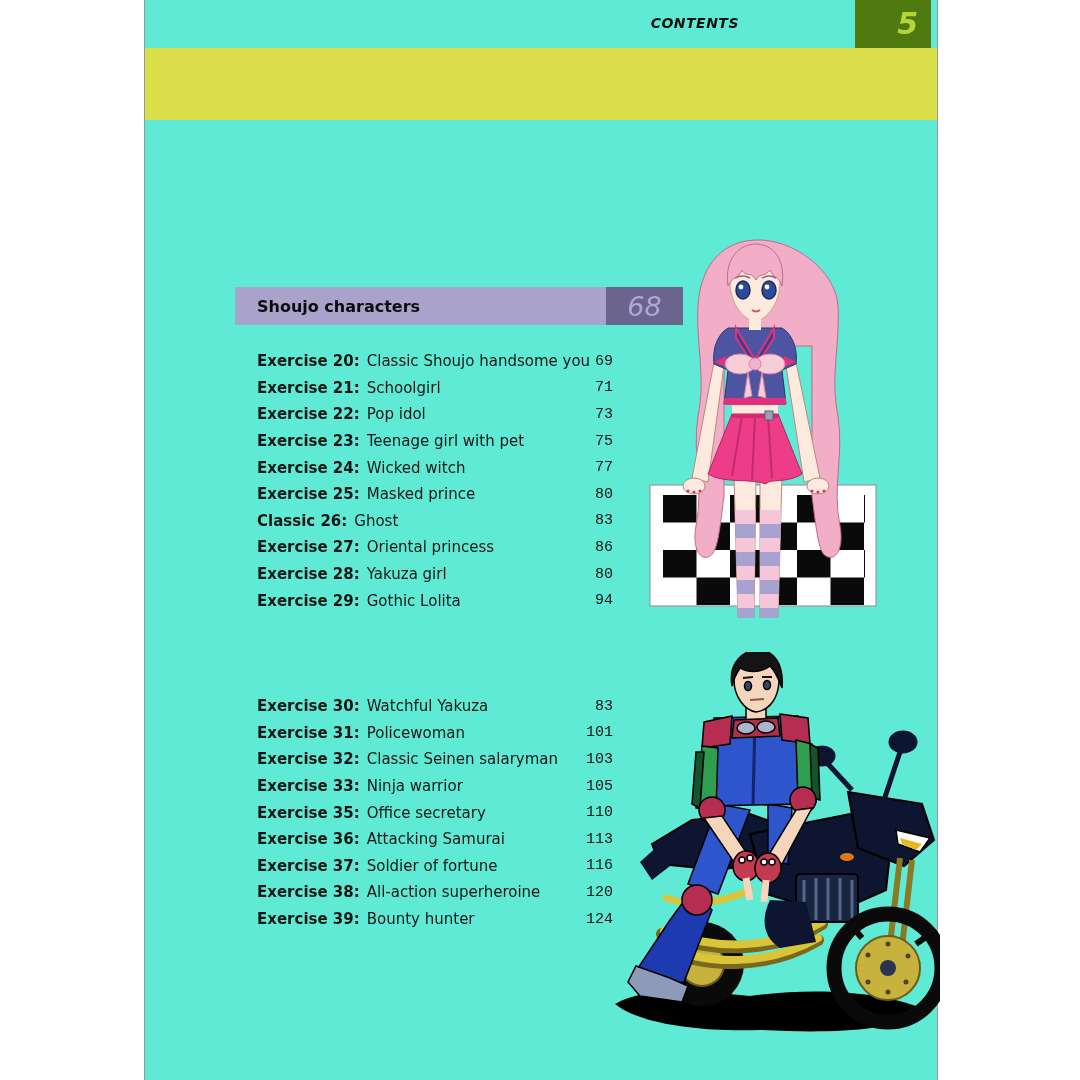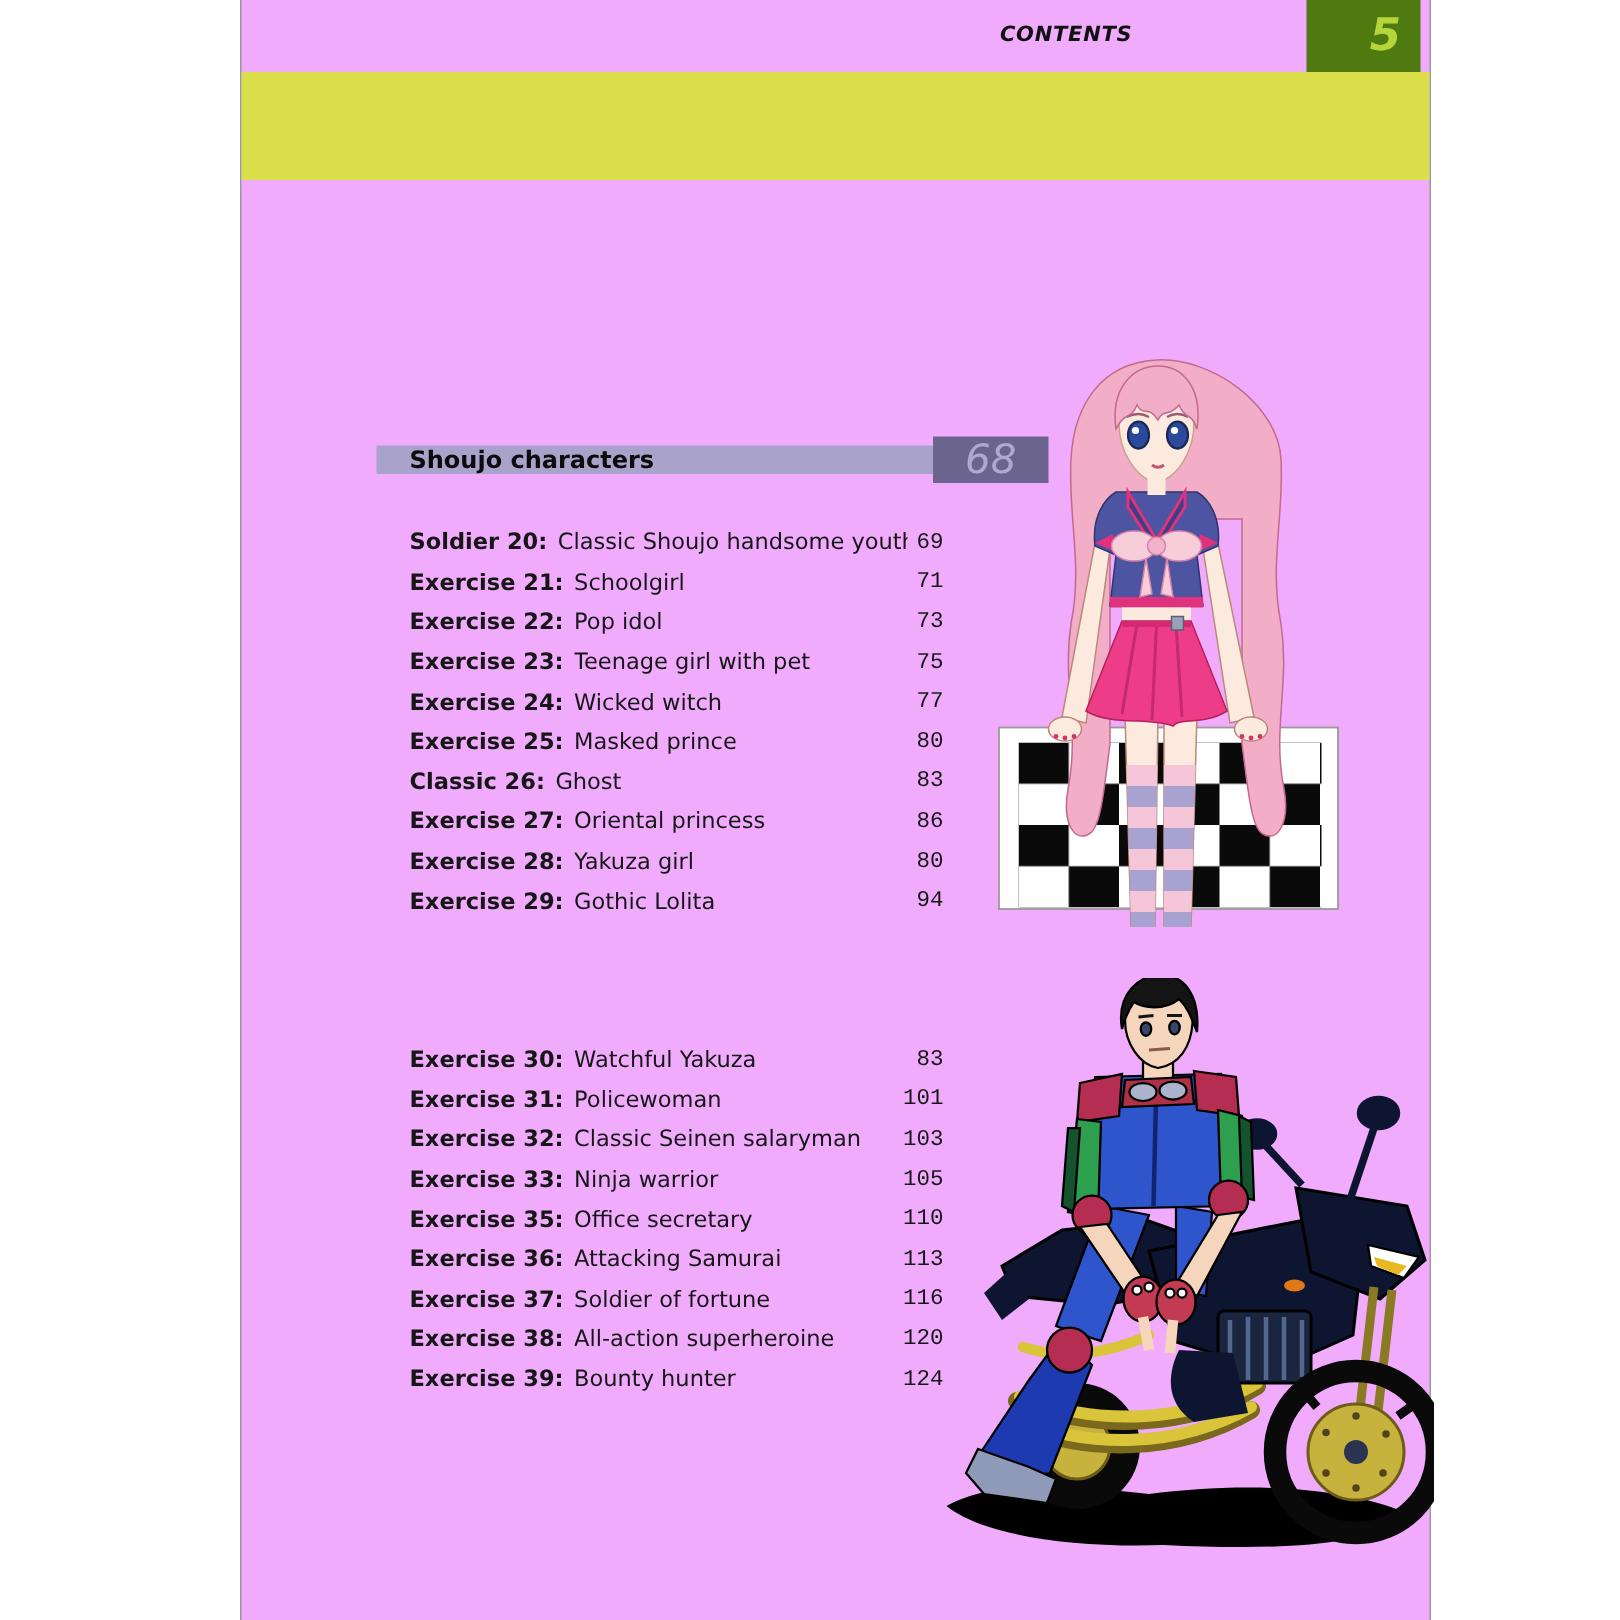--- a/index.html
+++ b/index.html
@@ -1,27 +1,27 @@
 <!DOCTYPE html>
 <html><head>
 <meta charset="utf-8">
 <style>
   html,body{margin:0;padding:0;width:1080px;height:1080px;background:#fff;
     font-family:"DejaVu Sans","Liberation Sans",sans-serif;overflow:hidden;}
-  .page{position:absolute;left:144px;top:0;width:792px;height:1080px;background:#f0abfc;
-    border-left:1px solid #9a9a9a;border-right:1px solid #9a9a9a;margin-left:16px;}
+  .page{position:absolute;left:144px;top:0;width:792px;height:1080px;background:#5eead4;
+    border-left:1px solid #9a9a9a;border-right:1px solid #9a9a9a;}
   
   .hdr-title{position:absolute;top:15px;right:198px;font-size:14px;font-weight:bold;
     font-style:italic;letter-spacing:.5px;color:#111;}
   .pagenum-box{position:absolute;top:0;right:6px;width:76px;height:48px;background:#4e7a10;}
   .pagenum{position:absolute;top:6px;right:13px;font-size:30px;font-weight:bold;
     font-style:italic;color:#b5d53a;}
   .band{position:absolute;top:48px;left:0;width:100%;height:72px;background:#dbe04a;}
   
-  .section-bar{position:absolute;left:90px;width:448px;height:38px;display:flex;align-items:center;}
+  .section-bar{position:absolute;left:90px;width:448px;height:38px;display:flex;}
   .section-bar.shoujo{top:287px;}
   .section-bar.seinen{top:630px;}
   .bar-label{flex:1;display:flex;align-items:center;padding-left:22px;
     font-size:16px;font-weight:bold;color:#0c0c0c;}
   .shoujo .bar-label{background:#a9a2cb;}
   .seinen .bar-label{background:#00aecb;}
   .bar-page{width:77px;display:flex;align-items:center;justify-content:center;
     font-size:27px;font-weight:normal;font-style:italic;}
   .shoujo .bar-page{background:#6a648f;color:#aea8d4;}
   .seinen .bar-page{background:#0e6f85;color:#00b5d4;}
@@ -50,21 +50,21 @@
   </div>
   <div class="band"></div>
 
   <div class="section-bar shoujo">
     <div class="bar-label">Shoujo characters</div>
     <div class="bar-page">68</div>
   </div>
 
   <div class="toc first">
     <div class="toc-row">
-        <span class="toc-label">Soldier 20:</span>
+        <span class="toc-label">Exercise 20:</span>
         <span class="toc-title">Classic Shoujo handsome youth</span>
         <span class="toc-page">69</span>
       </div>
     <div class="toc-row">
         <span class="toc-label">Exercise 21:</span>
         <span class="toc-title">Schoolgirl</span>
         <span class="toc-page">71</span>
       </div>
     <div class="toc-row">
         <span class="toc-label">Exercise 22:</span>

